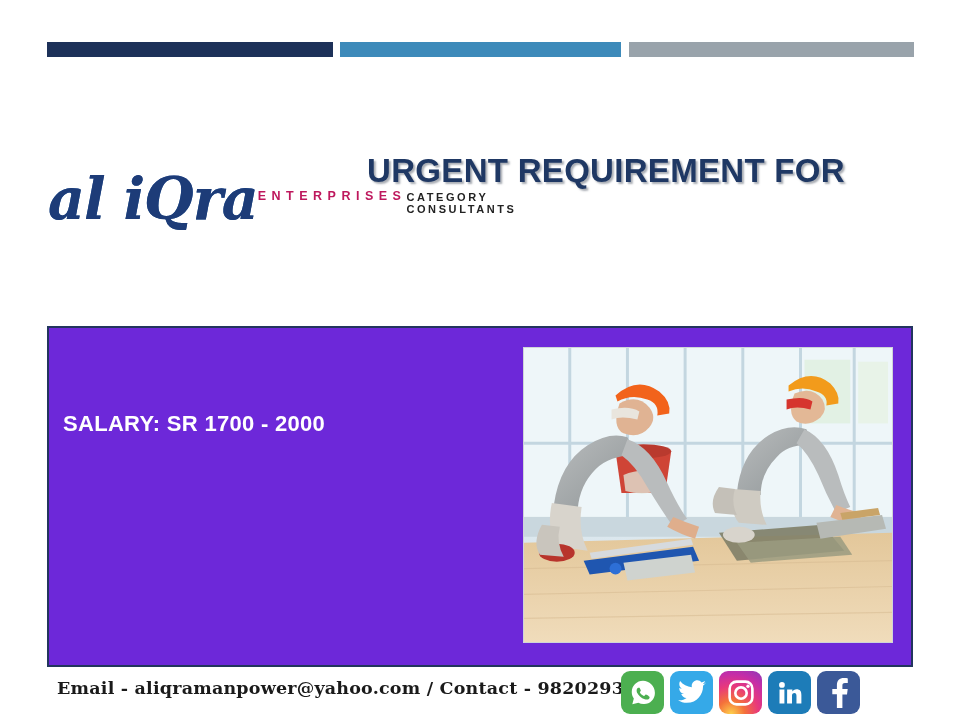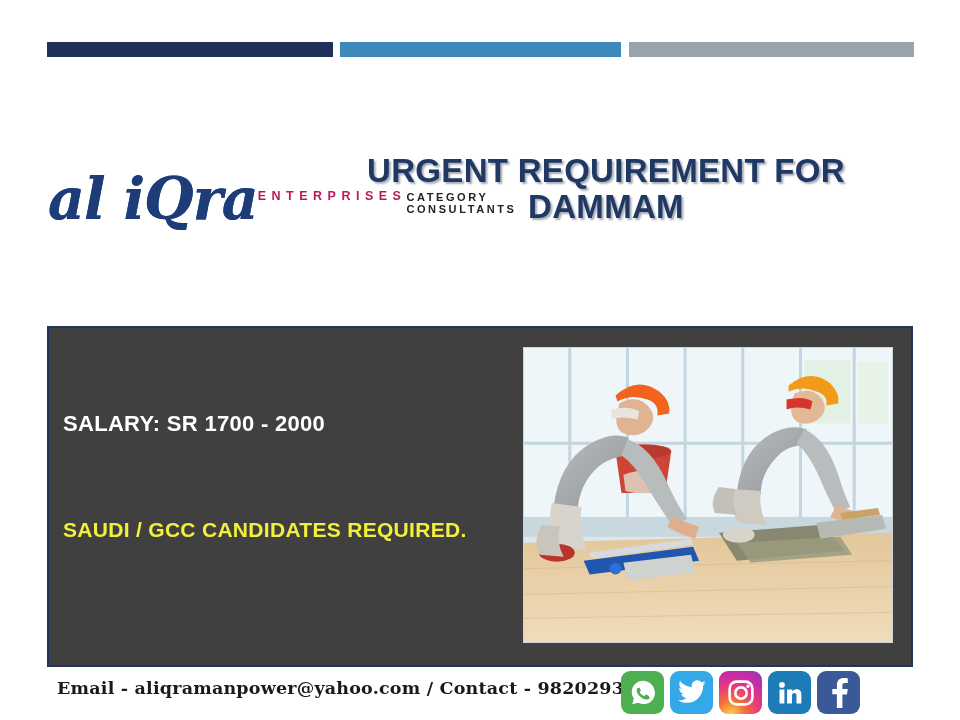--- a/index.html
+++ b/index.html
@@ -70,21 +70,21 @@
     white-space: nowrap;
   }
   #category span {
     border-bottom: 3px solid #000; padding-bottom: 2px;
   }
 
   
   #panel {
     position: absolute; left: 47px; top: 326px;
     width: 866px; height: 341px;
-    background: #404040;
+    background: #6d28d9;
     border: 2px solid #22355e;
     box-sizing: border-box;
   }
   .panel-line {
     position: absolute; font-weight: bold; letter-spacing: 0.3px;
     white-space: nowrap;
   }
   #salary-line {
     left: 14px; top: 83px;
     font-size: 22px; color: #FFFFFF;
@@ -143,28 +143,26 @@
       <path d="M33 16 L60 50 L48 50 L33 27 L18 50 L6 50 Z" fill="#55B5E8"></path>
       <path d="M33 17 L47 52 L33 41 L19 52 Z" fill="#152C6B"></path>
     </svg>
     <div id="logo-word">al iQra</div>
     <div id="logo-sub1">ENTERPRISES</div>
     <div id="logo-sub2">CATEGORY CONSULTANTS</div>
   </div>
 
   <div id="headline">
     <span class="ln">URGENT REQUIREMENT FOR</span>
-    <span class="ln">DAMMAM</span>
   </div>
 
 
   <div id="panel">
 
     <div class="panel-line" id="salary-line">SALARY:  SR 1700 - 2000</div>
-    <div class="panel-line" id="candidates-line">SAUDI / GCC CANDIDATES REQUIRED.</div>
 
     <div id="photo">
       <svg viewBox="0 0 370 296" preserveAspectRatio="xMidYMid slice">
         <defs>
           <linearGradient id="winG" x1="0" y1="0" x2="0" y2="1">
             <stop offset="0%" stop-color="#f4fafc"></stop>
             <stop offset="55%" stop-color="#dfeaf0"></stop>
             <stop offset="100%" stop-color="#cfdde6"></stop>
           </linearGradient>
           <linearGradient id="floorG" x1="0" y1="0" x2="0" y2="1">

